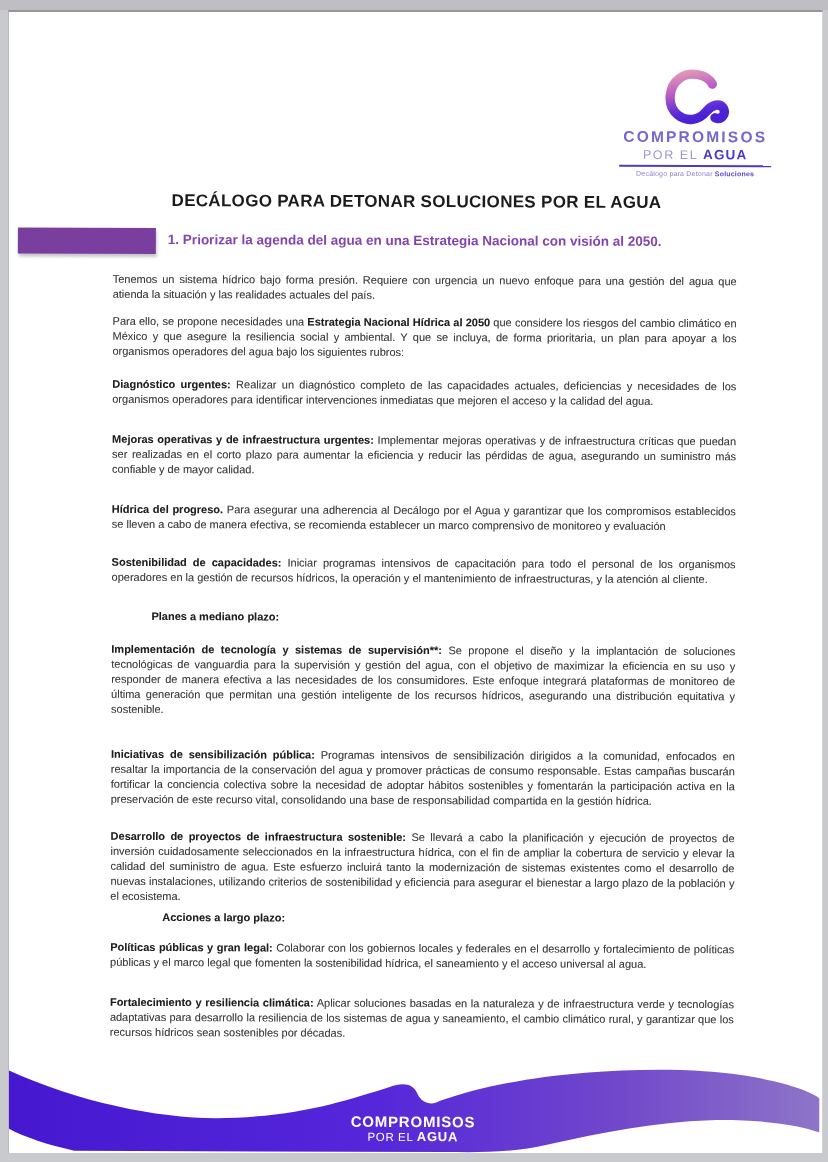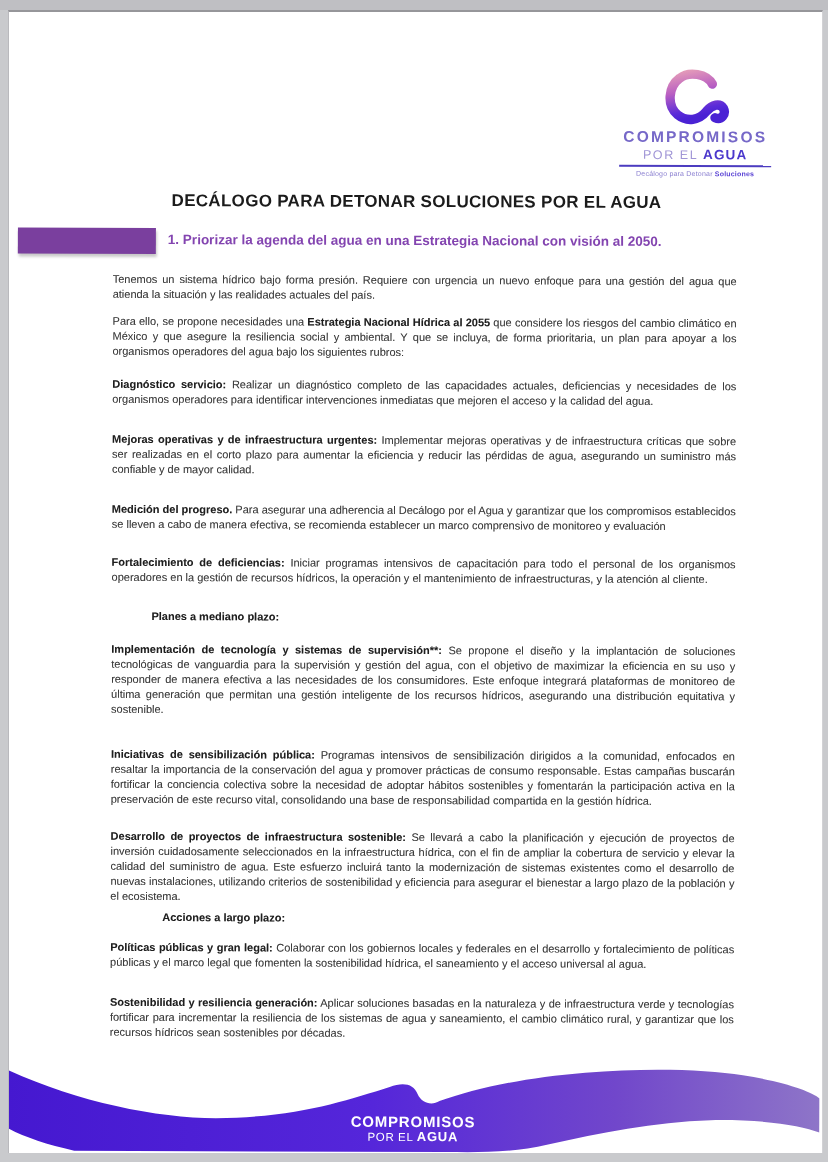--- a/index.html
+++ b/index.html
@@ -76,43 +76,43 @@
       <div class="doc-title">DECÁLOGO PARA DETONAR SOLUCIONES POR EL AGUA</div>
 
       <div class="section-row">
         <div class="section-bar"></div>
         <div class="section-heading">1. Priorizar la agenda del agua en una Estrategia Nacional con visión al 2050.</div>
       </div>
 
       <div class="body-col">
         <p class="para mb12"><span>Tenemos un sistema hídrico bajo forma presión. Requiere con urgencia un nuevo enfoque para una gestión del agua que atienda la situación y las realidades actuales del país.</span></p>
 
-        <p class="para mb18"><span>Para ello, se propone necesidades una </span><b>Estrategia Nacional Hídrica al 2055</b><span> que considere los riesgos del cambio climático en México y que asegure la resiliencia social y ambiental. Y que se incluya, de forma prioritaria, un plan para apoyar a los organismos operadores del agua bajo los siguientes rubros:</span></p>
+        <p class="para mb18"><span>Para ello, se propone necesidades una </span><b>Estrategia Nacional Hídrica al 2050</b><span> que considere los riesgos del cambio climático en México y que asegure la resiliencia social y ambiental. Y que se incluya, de forma prioritaria, un plan para apoyar a los organismos operadores del agua bajo los siguientes rubros:</span></p>
 
-        <p class="para mb25"><b>Diagnóstico servicio:</b><span> Realizar un diagnóstico completo de las capacidades actuales, deficiencias y necesidades de los organismos operadores para identificar intervenciones inmediatas que mejoren el acceso y la calidad del agua.</span></p>
+        <p class="para mb25"><b>Diagnóstico urgentes:</b><span> Realizar un diagnóstico completo de las capacidades actuales, deficiencias y necesidades de los organismos operadores para identificar intervenciones inmediatas que mejoren el acceso y la calidad del agua.</span></p>
 
-        <p class="para mb25"><b>Mejoras operativas y de infraestructura urgentes:</b><span> Implementar mejoras operativas y de infraestructura críticas que sobre ser realizadas en el corto plazo para aumentar la eficiencia y reducir las pérdidas de agua, asegurando un suministro más confiable y de mayor calidad.</span></p>
+        <p class="para mb25"><b>Mejoras operativas y de infraestructura urgentes:</b><span> Implementar mejoras operativas y de infraestructura críticas que puedan ser realizadas en el corto plazo para aumentar la eficiencia y reducir las pérdidas de agua, asegurando un suministro más confiable y de mayor calidad.</span></p>
 
-        <p class="para mb23"><b>Medición del progreso.</b><span> Para asegurar una adherencia al Decálogo por el Agua y garantizar que los compromisos establecidos se lleven a cabo de manera efectiva, se recomienda establecer un marco comprensivo de monitoreo y evaluación</span></p>
+        <p class="para mb23"><b>Hídrica del progreso.</b><span> Para asegurar una adherencia al Decálogo por el Agua y garantizar que los compromisos establecidos se lleven a cabo de manera efectiva, se recomienda establecer un marco comprensivo de monitoreo y evaluación</span></p>
 
-        <p class="para mb24"><b>Fortalecimiento de deficiencias:</b><span> Iniciar programas intensivos de capacitación para todo el personal de los organismos operadores en la gestión de recursos hídricos, la operación y el mantenimiento de infraestructuras, y la atención al cliente.</span></p>
+        <p class="para mb24"><b>Sostenibilidad de capacidades:</b><span> Iniciar programas intensivos de capacitación para todo el personal de los organismos operadores en la gestión de recursos hídricos, la operación y el mantenimiento de infraestructuras, y la atención al cliente.</span></p>
 
         <p class="subhead mb18 ind40">Planes a mediano plazo:</p>
 
         <p class="para mb30"><b>Implementación de tecnología y sistemas de supervisión**:</b><span> Se propone el diseño y la implantación de soluciones tecnológicas de vanguardia para la supervisión y gestión del agua, con el objetivo de maximizar la eficiencia en su uso y responder de manera efectiva a las necesidades de los consumidores. Este enfoque integrará plataformas de monitoreo de última generación que permitan una gestión inteligente de los recursos hídricos, asegurando una distribución equitativa y sostenible.</span></p>
 
         <p class="para mb22"><b>Iniciativas de sensibilización pública:</b><span> Programas intensivos de sensibilización dirigidos a la comunidad, enfocados en resaltar la importancia de la conservación del agua y promover prácticas de consumo responsable. Estas campañas buscarán fortificar la conciencia colectiva sobre la necesidad de adoptar hábitos sostenibles y fomentarán la participación activa en la preservación de este recurso vital, consolidando una base de responsabilidad compartida en la gestión hídrica.</span></p>
 
         <p class="para mb6"><b>Desarrollo de proyectos de infraestructura sostenible:</b><span> Se llevará a cabo la planificación y ejecución de proyectos de inversión cuidadosamente seleccionados en la infraestructura hídrica, con el fin de ampliar la cobertura de servicio y elevar la calidad del suministro de agua. Este esfuerzo incluirá tanto la modernización de sistemas existentes como el desarrollo de nuevas instalaciones, utilizando criterios de sostenibilidad y eficiencia para asegurar el bienestar a largo plazo de la población y el ecosistema.</span></p>
 
         <p class="subhead mb15 ind52">Acciones a largo plazo:</p>
 
         <p class="para mb25"><b>Políticas públicas y gran legal:</b><span> Colaborar con los gobiernos locales y federales en el desarrollo y fortalecimiento de políticas públicas y el marco legal que fomenten la sostenibilidad hídrica, el saneamiento y el acceso universal al agua.</span></p>
 
-        <p class="para"><b>Sostenibilidad y resiliencia generación:</b><span> Aplicar soluciones basadas en la naturaleza y de infraestructura verde y tecnologías fortificar para incrementar la resiliencia de los sistemas de agua y saneamiento, el cambio climático rural, y garantizar que los recursos hídricos sean sostenibles por décadas.</span></p>
+        <p class="para"><b>Fortalecimiento y resiliencia climática:</b><span> Aplicar soluciones basadas en la naturaleza y de infraestructura verde y tecnologías adaptativas para desarrollo la resiliencia de los sistemas de agua y saneamiento, el cambio climático rural, y garantizar que los recursos hídricos sean sostenibles por décadas.</span></p>
       </div>
 
       <svg class="footer-wave" viewBox="0 0 815 96" preserveAspectRatio="none">
         <defs>
           <linearGradient id="lg-wave" x1="0" y1="0" x2="1" y2="0">
             <stop offset="0" stop-color="#4518d0"></stop>
             <stop offset="0.45" stop-color="#5526da"></stop>
             <stop offset="0.75" stop-color="#7147cb"></stop>
             <stop offset="1" stop-color="#8e75c8"></stop>
           </linearGradient>

